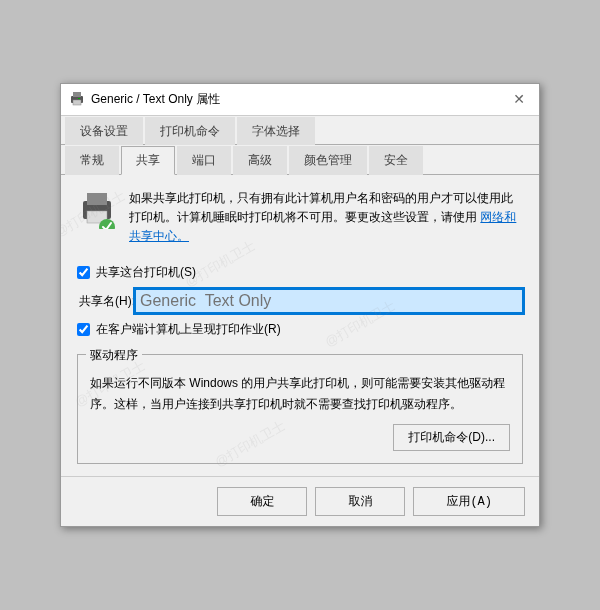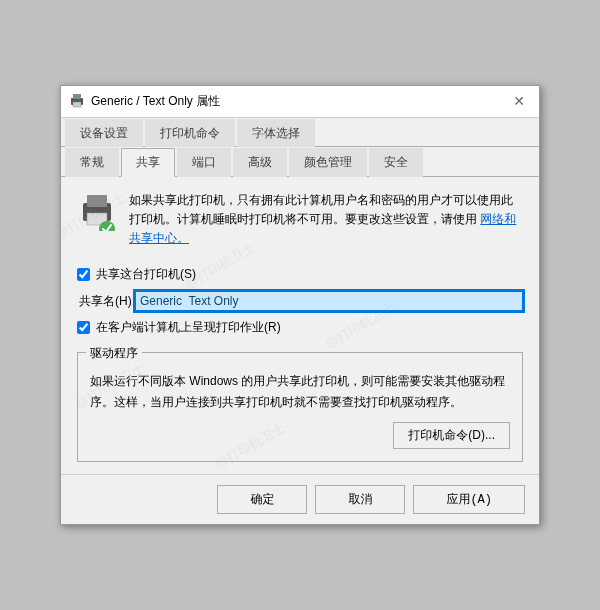--- a/index.html
+++ b/index.html
@@ -131,24 +131,24 @@
       align-items: center;
       margin-left: 2px;
     }
     .share-name-label {
       font-size: 12px;
       white-space: nowrap;
     }
     .share-name-input {
       flex: 1;
       padding: 2px 4px;
-      font-size: 12px;
+      font-size: 16px;
       border: 1px solid #0078d7;
       background: #cce8ff;
-      color: #0c4a6e;
+      color: #737373;
       outline: 2px solid #0078d7;
       font-family: inherit;
     }
 
     
     .driver-box {
       border: 1px solid #aaa;
       padding: 18px 12px 12px 12px;
       margin-top: 10px;
       position: relative;

